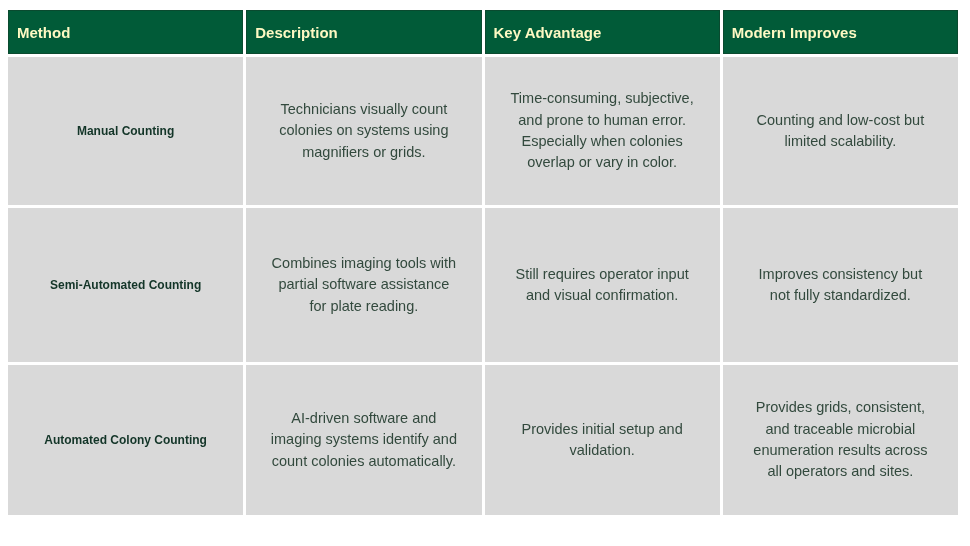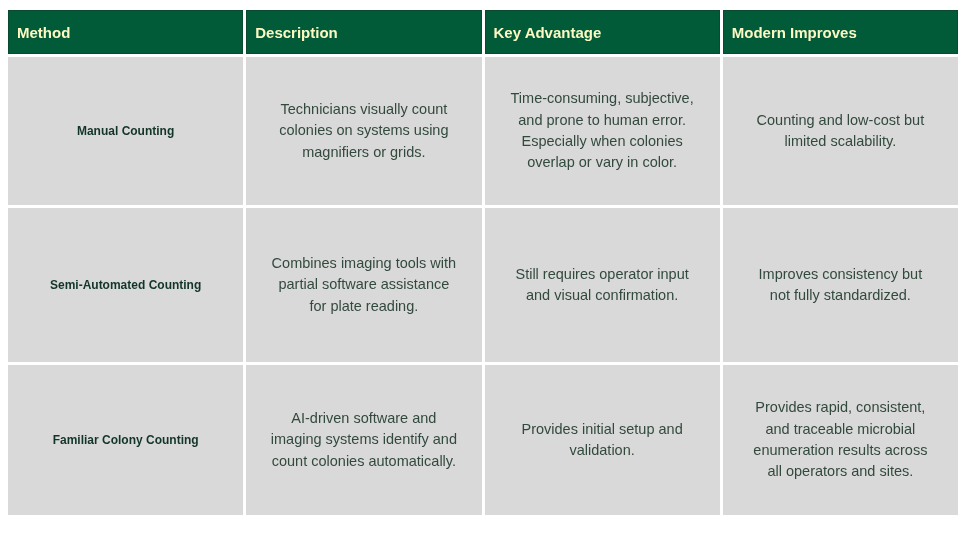--- a/index.html
+++ b/index.html
@@ -75,20 +75,20 @@
         <td>Time-consuming, subjective, and prone to human error. Especially when colonies overlap or vary in color.</td>
         <td>Counting and low-cost but limited scalability.</td>
       </tr>
       <tr class="body-row-2">
         <td class="method">Semi-Automated Counting</td>
         <td>Combines imaging tools with partial software assistance for plate reading.</td>
         <td>Still requires operator input and visual confirmation.</td>
         <td>Improves consistency but not fully standardized.</td>
       </tr>
       <tr class="body-row-3">
-        <td class="method">Familiar Colony Counting</td>
+        <td class="method">Automated Colony Counting</td>
         <td>AI-driven software and imaging systems identify and count colonies automatically.</td>
         <td>Provides initial setup and validation.</td>
-        <td>Provides rapid, consistent, and traceable microbial enumeration results across all operators and sites.</td>
+        <td>Provides grids, consistent, and traceable microbial enumeration results across all operators and sites.</td>
       </tr>
     </tbody>
   </table>
 </div>
 
 </body></html>

